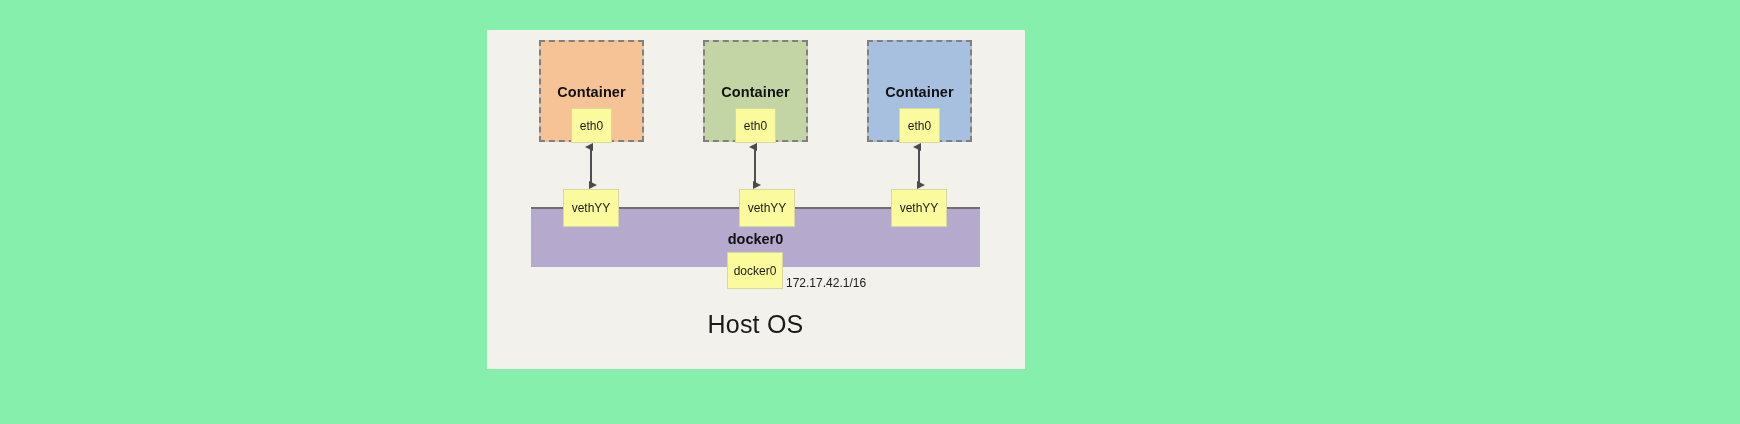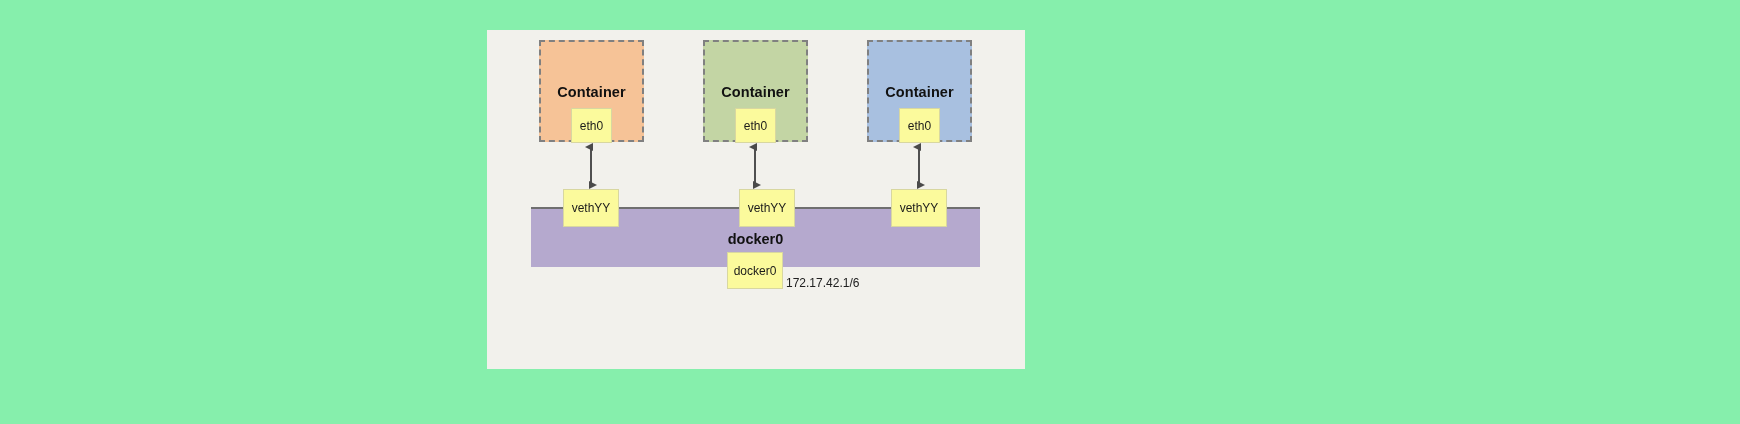--- a/index.html
+++ b/index.html
@@ -217,17 +217,18 @@
     <div id="docker0-bar" style="left: 44px; top: 177px; background: rgb(181, 169, 206);">
       <div id="docker0-bar-label">docker0</div>
     </div>
 
     <div class="chip veth-chip" id="vethXX" style="left:76px; top:159px;">vethYY</div>
     <div class="chip veth-chip" id="vethYY" style="left:240px; top:159px;">vethYY</div>
     <div class="chip veth-chip" id="vethZZ" style="left:404px; top:159px;">vethYY</div>
 
     <div class="chip" id="docker0-chip" style="left:240px; top:222px;">docker0</div>
 
-    <div id="docker0-ip" style="left:299px; top:246px;">172.17.42.1/6</div>
-
+    <div id="docker0-ip" style="left:299px; top:246px;">172.17.42.1/16</div>
+
+    <div id="host-os-label" style="left:44px; top:280px;">Host OS</div>
 
   </div>
 </div>
 
 </body></html>

